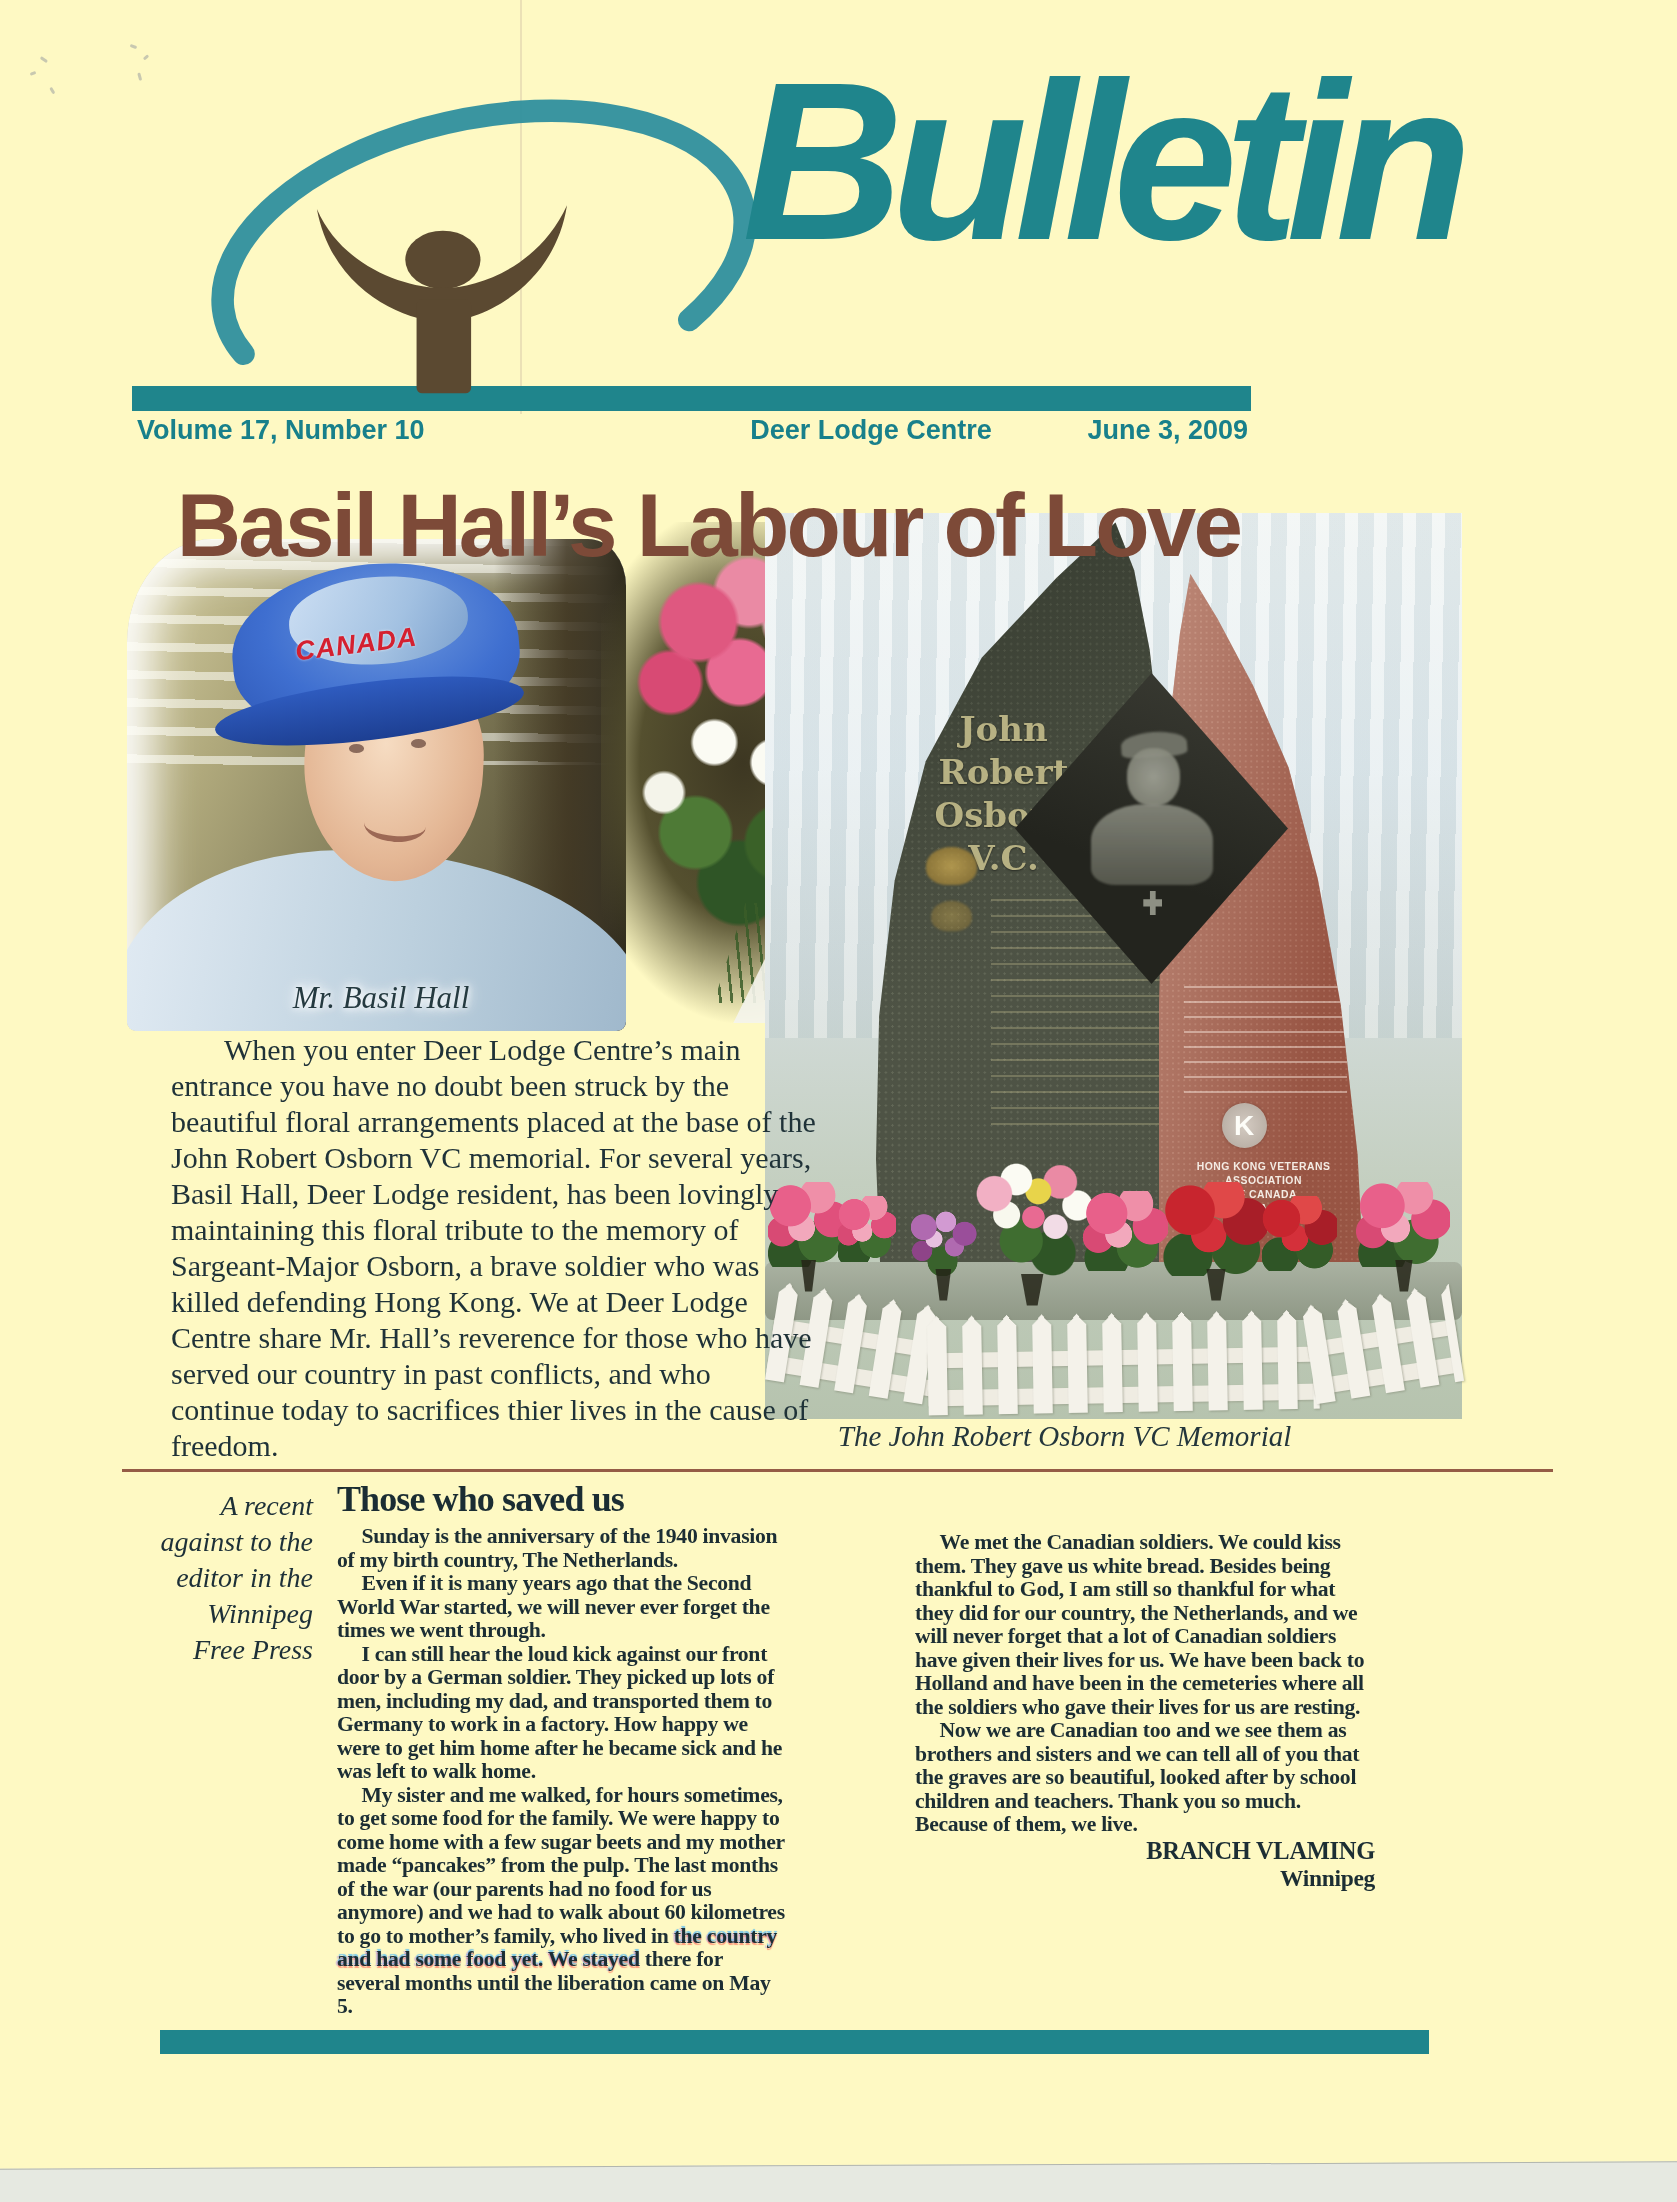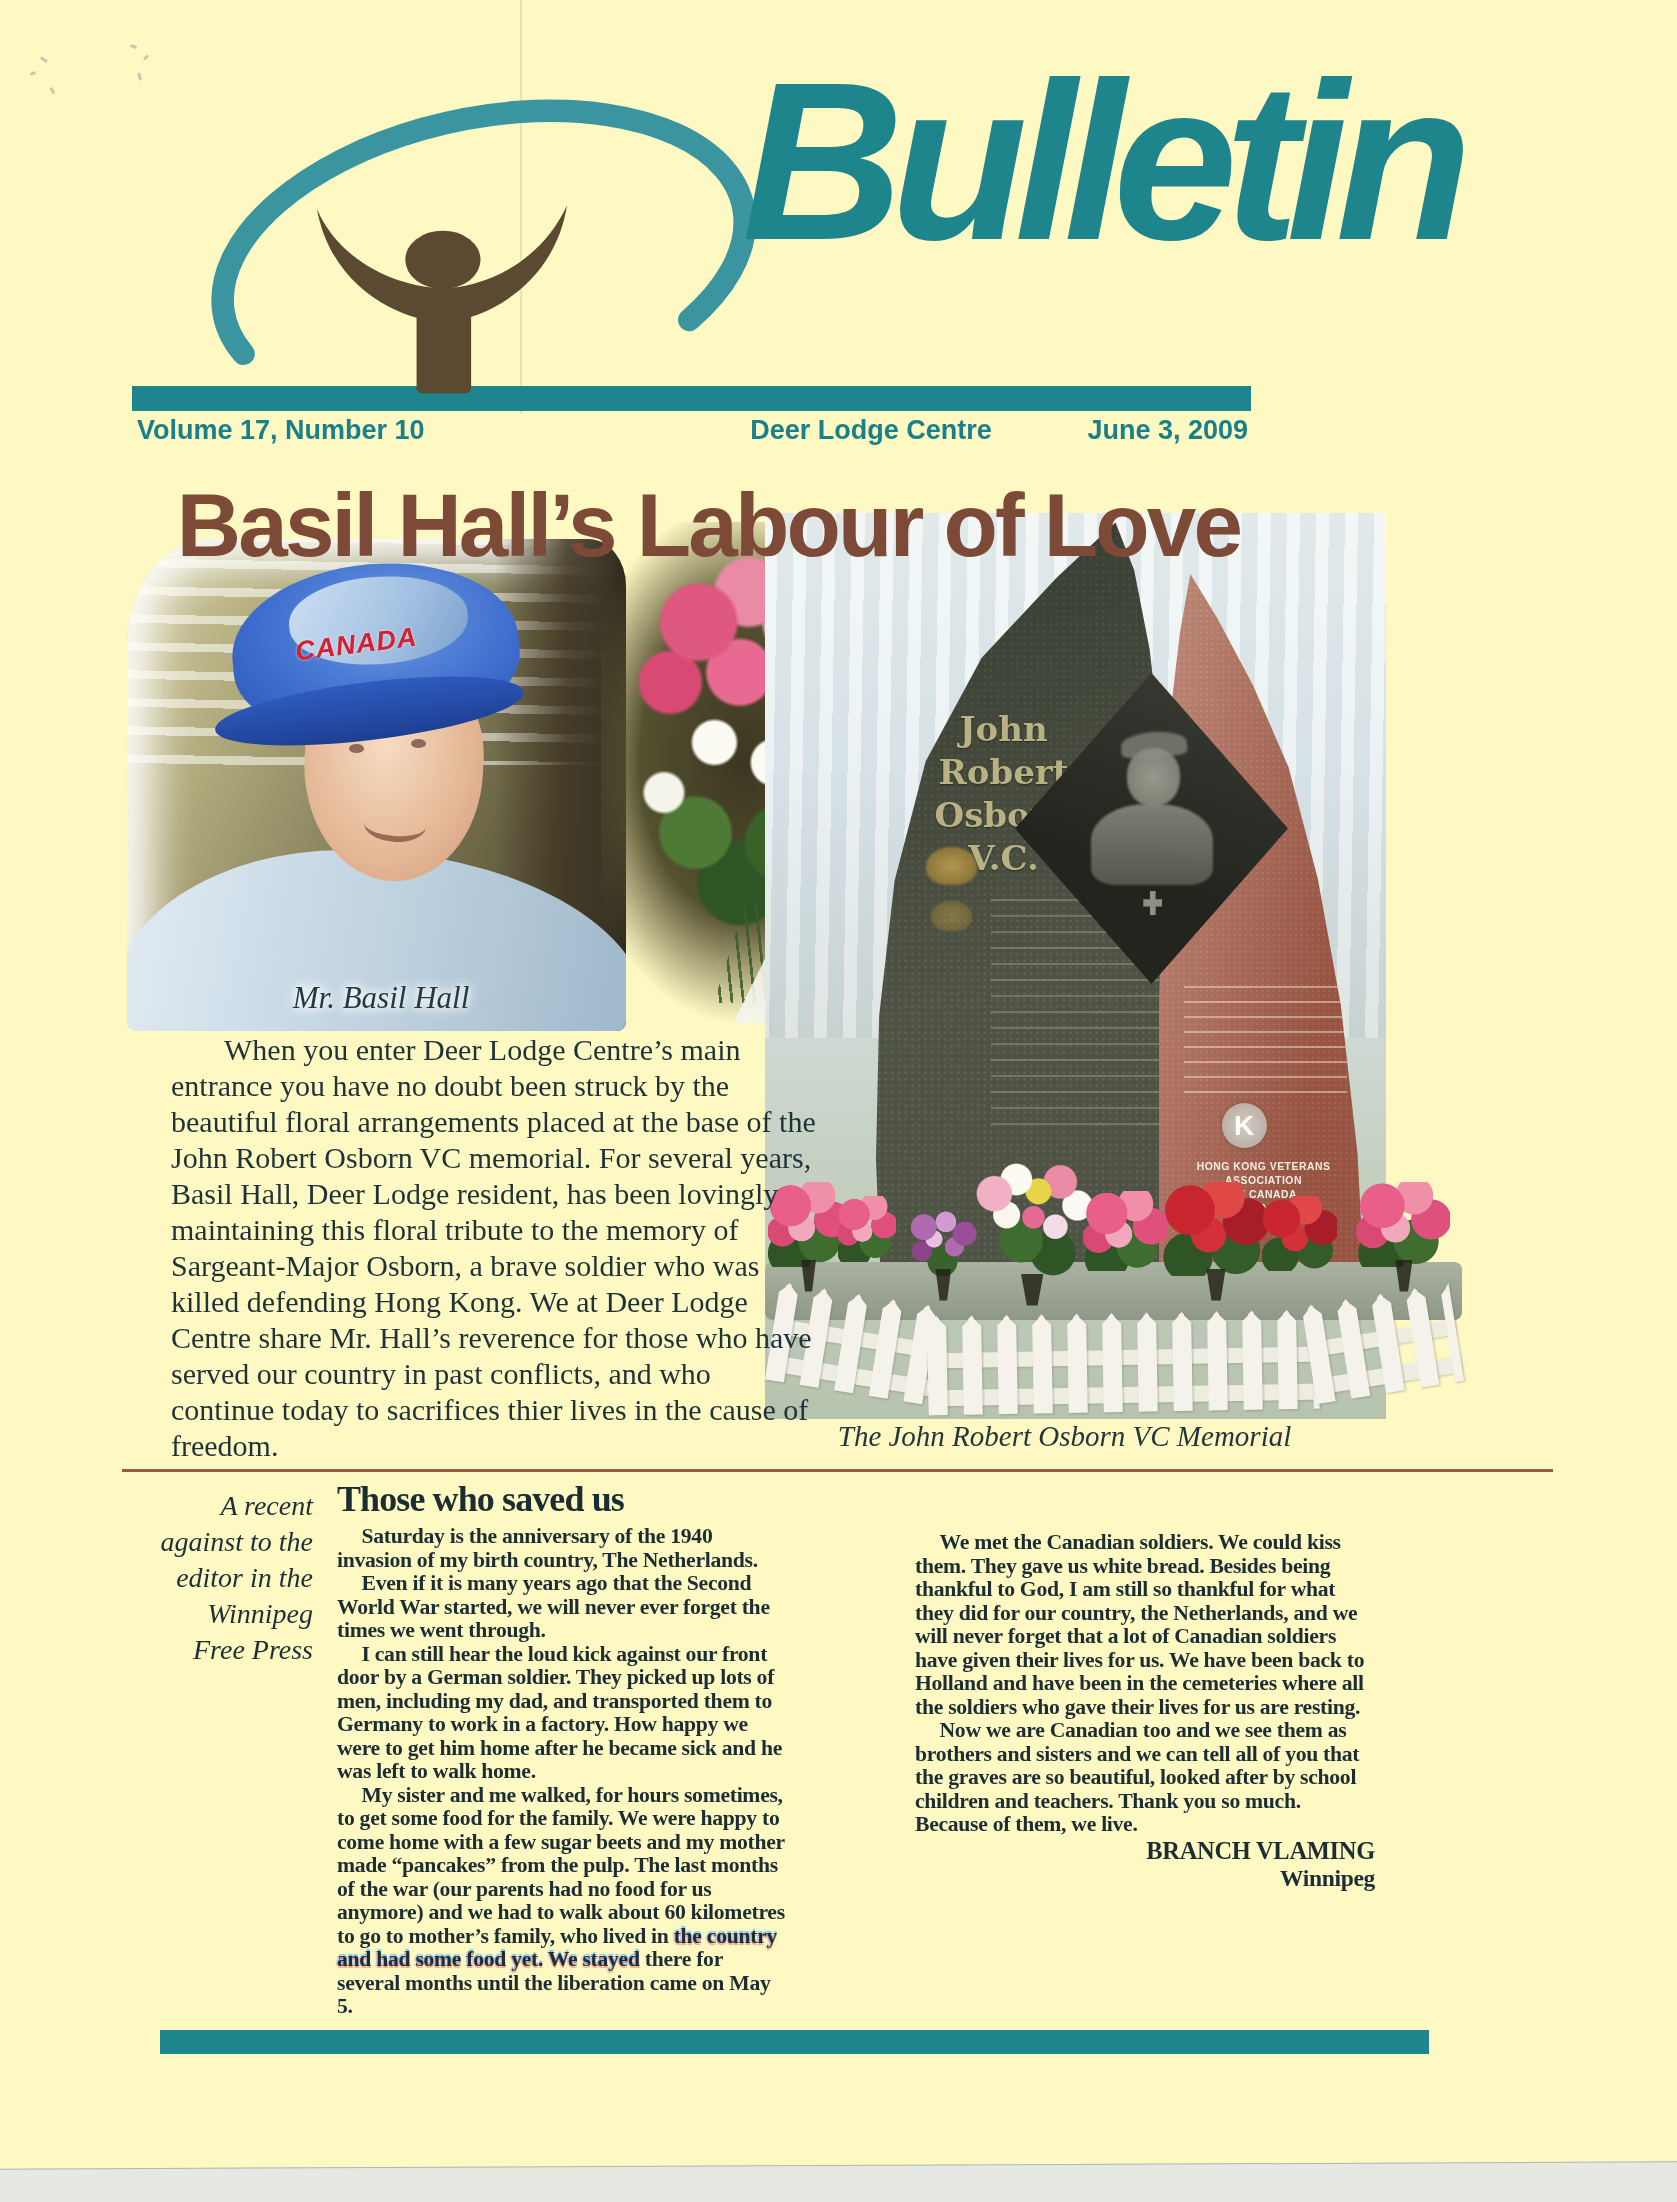--- a/index.html
+++ b/index.html
@@ -82,21 +82,21 @@
      radial-gradient(circle at 58% 64%,#3a6128 0 10%,rgba(0,0,0,0) 11%),
      radial-gradient(circle at 44% 72%,#2f5526 0 10%,rgba(0,0,0,0) 11%),
      radial-gradient(circle at 70% 72%,#446e30 0 8%,rgba(0,0,0,0) 9%);}
   .bq-stems{position:absolute;left:34%;top:76%;width:34%;height:20%;
      background:repeating-linear-gradient(84deg,rgba(58,92,40,.85) 0 2.8px,rgba(0,0,0,0) 2.8px 11.3px);
      clip-path:polygon(35% 0,65% 0,95% 100%,5% 100%);}
   .bq-wrap{position:absolute;left:42%;top:86%;width:22%;height:14%;background:#f4f4ec;
      clip-path:polygon(50% 0,100% 100%,0 100%);opacity:.9;}
 
   
-  .photo-memorial{position:absolute;left:765px;top:513px;width:621px;height:906px;z-index:1;
+  .photo-memorial{position:absolute;left:765px;top:513px;width:697px;height:906px;z-index:1;
      box-shadow:inset 42px 0 42px -24.5px #fcfcfa, inset -42px 0 42px -24.5px #fcfcfa,
                 inset 0 52px 47px -26px #fcfcfa, inset 0 -47px 42px -26px #fcfcfa;}
   .window-bg{position:absolute;inset:0;
      background:linear-gradient(180deg,#eef3f2 0%,#e2ebee 28%,#d3dcdb 52%,#c4cfc0 74%,#b6c3ae 100%);}
   .window-streaks{position:absolute;left:0;top:0;width:100%;height:58%;opacity:.55;
      background:repeating-linear-gradient(91deg,rgba(255,255,255,.6) 0 13px,rgba(150,175,188,.28) 13px 29px);}
   .win-blue{position:absolute;left:356px;top:565px;width:56px;height:132px;
      background:linear-gradient(180deg,#8cb8da,#3f74b8 60%,#cfdce8);opacity:.8;filter:blur(0.9px);}
 
   .sail-dark{position:absolute;left:111px;top:9.4px;width:311px;height:796px;
@@ -348,21 +348,21 @@
     <div>A recent</div>
     <div>against to the</div>
     <div>editor in the</div>
     <div>Winnipeg</div>
     <div>Free Press</div>
   </div>
 
   <h2 class="letter-heading" style="margin:0;font-family:'Liberation Serif',serif;">Those who saved us</h2>
 
   <div class="col col1">
-    <p>Saturday is the anniversary of the 1940 invasion of my birth country, The Netherlands.</p>
+    <p>Sunday is the anniversary of the 1940 invasion of my birth country, The Netherlands.</p>
     <p>Even if it is many years ago that the Second World War started, we will never ever forget the times we went through.</p>
     <p>I can still hear the loud kick against our front door by a German soldier. They picked up lots of men, including my dad, and transported them to Germany to work in a factory. How happy we were to get him home after he became sick and he was left to walk home.</p>
     <p><span>My sister and me walked, for hours sometimes, to get some food for the family. We were happy to come home with a few sugar beets and my mother made “pancakes” from the pulp. The last months of the war (our parents had no food for us anymore) and we had to walk about 60 kilometres to go to mother’s family, who lived in </span><span class="glitch">the country and had some food yet. We stayed</span><span> there for several months until the liberation came on May 5.</span></p>
   </div>
 
   <div class="col col2">
     <p>We met the Canadian soldiers. We could kiss them. They gave us white bread. Besides being thankful to God, I am still so thankful for what they did for our country, the Netherlands, and we will never forget that a lot of Canadian soldiers have given their lives for us. We have been back to Holland and have been in the cemeteries where all the soldiers who gave their lives for us are resting.</p>
     <p>Now we are Canadian too and we see them as brothers and sisters and we can tell all of you that the graves are so beautiful, looked after by school children and teachers. Thank you so much. Because of them, we live.</p>
     <p class="sig">BRANCH VLAMING</p>
     <p class="sig-city">Winnipeg</p>

